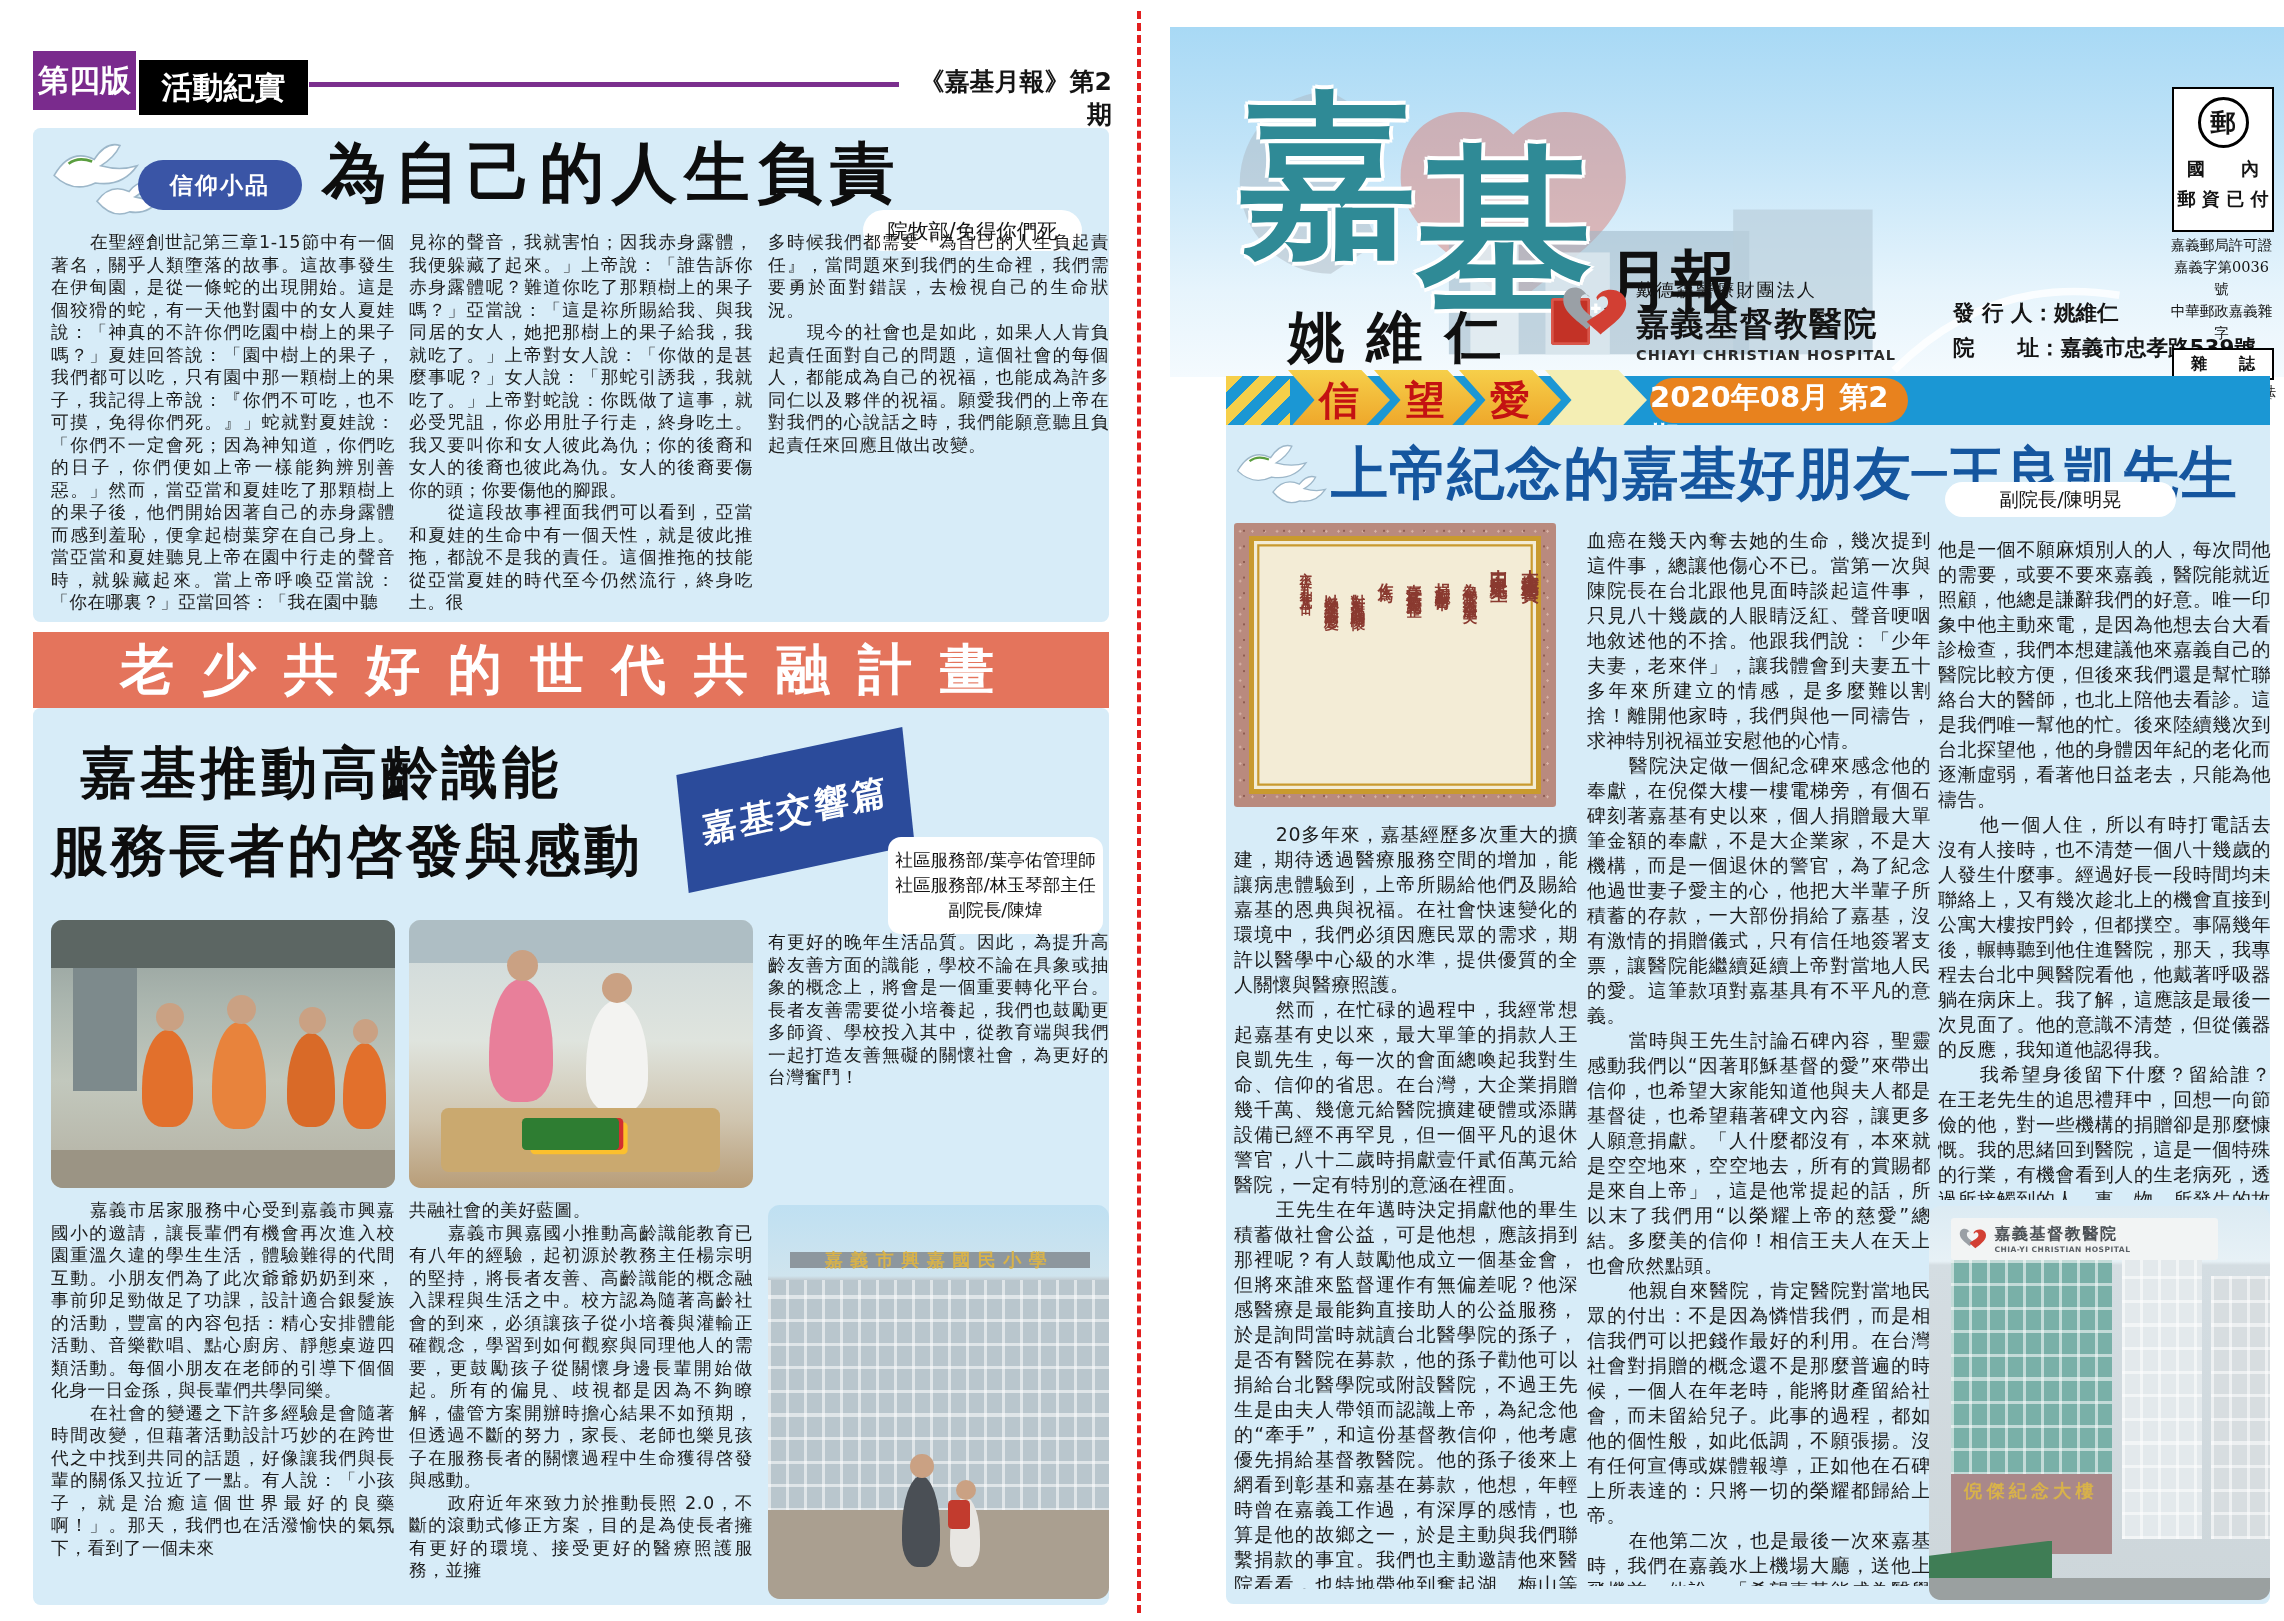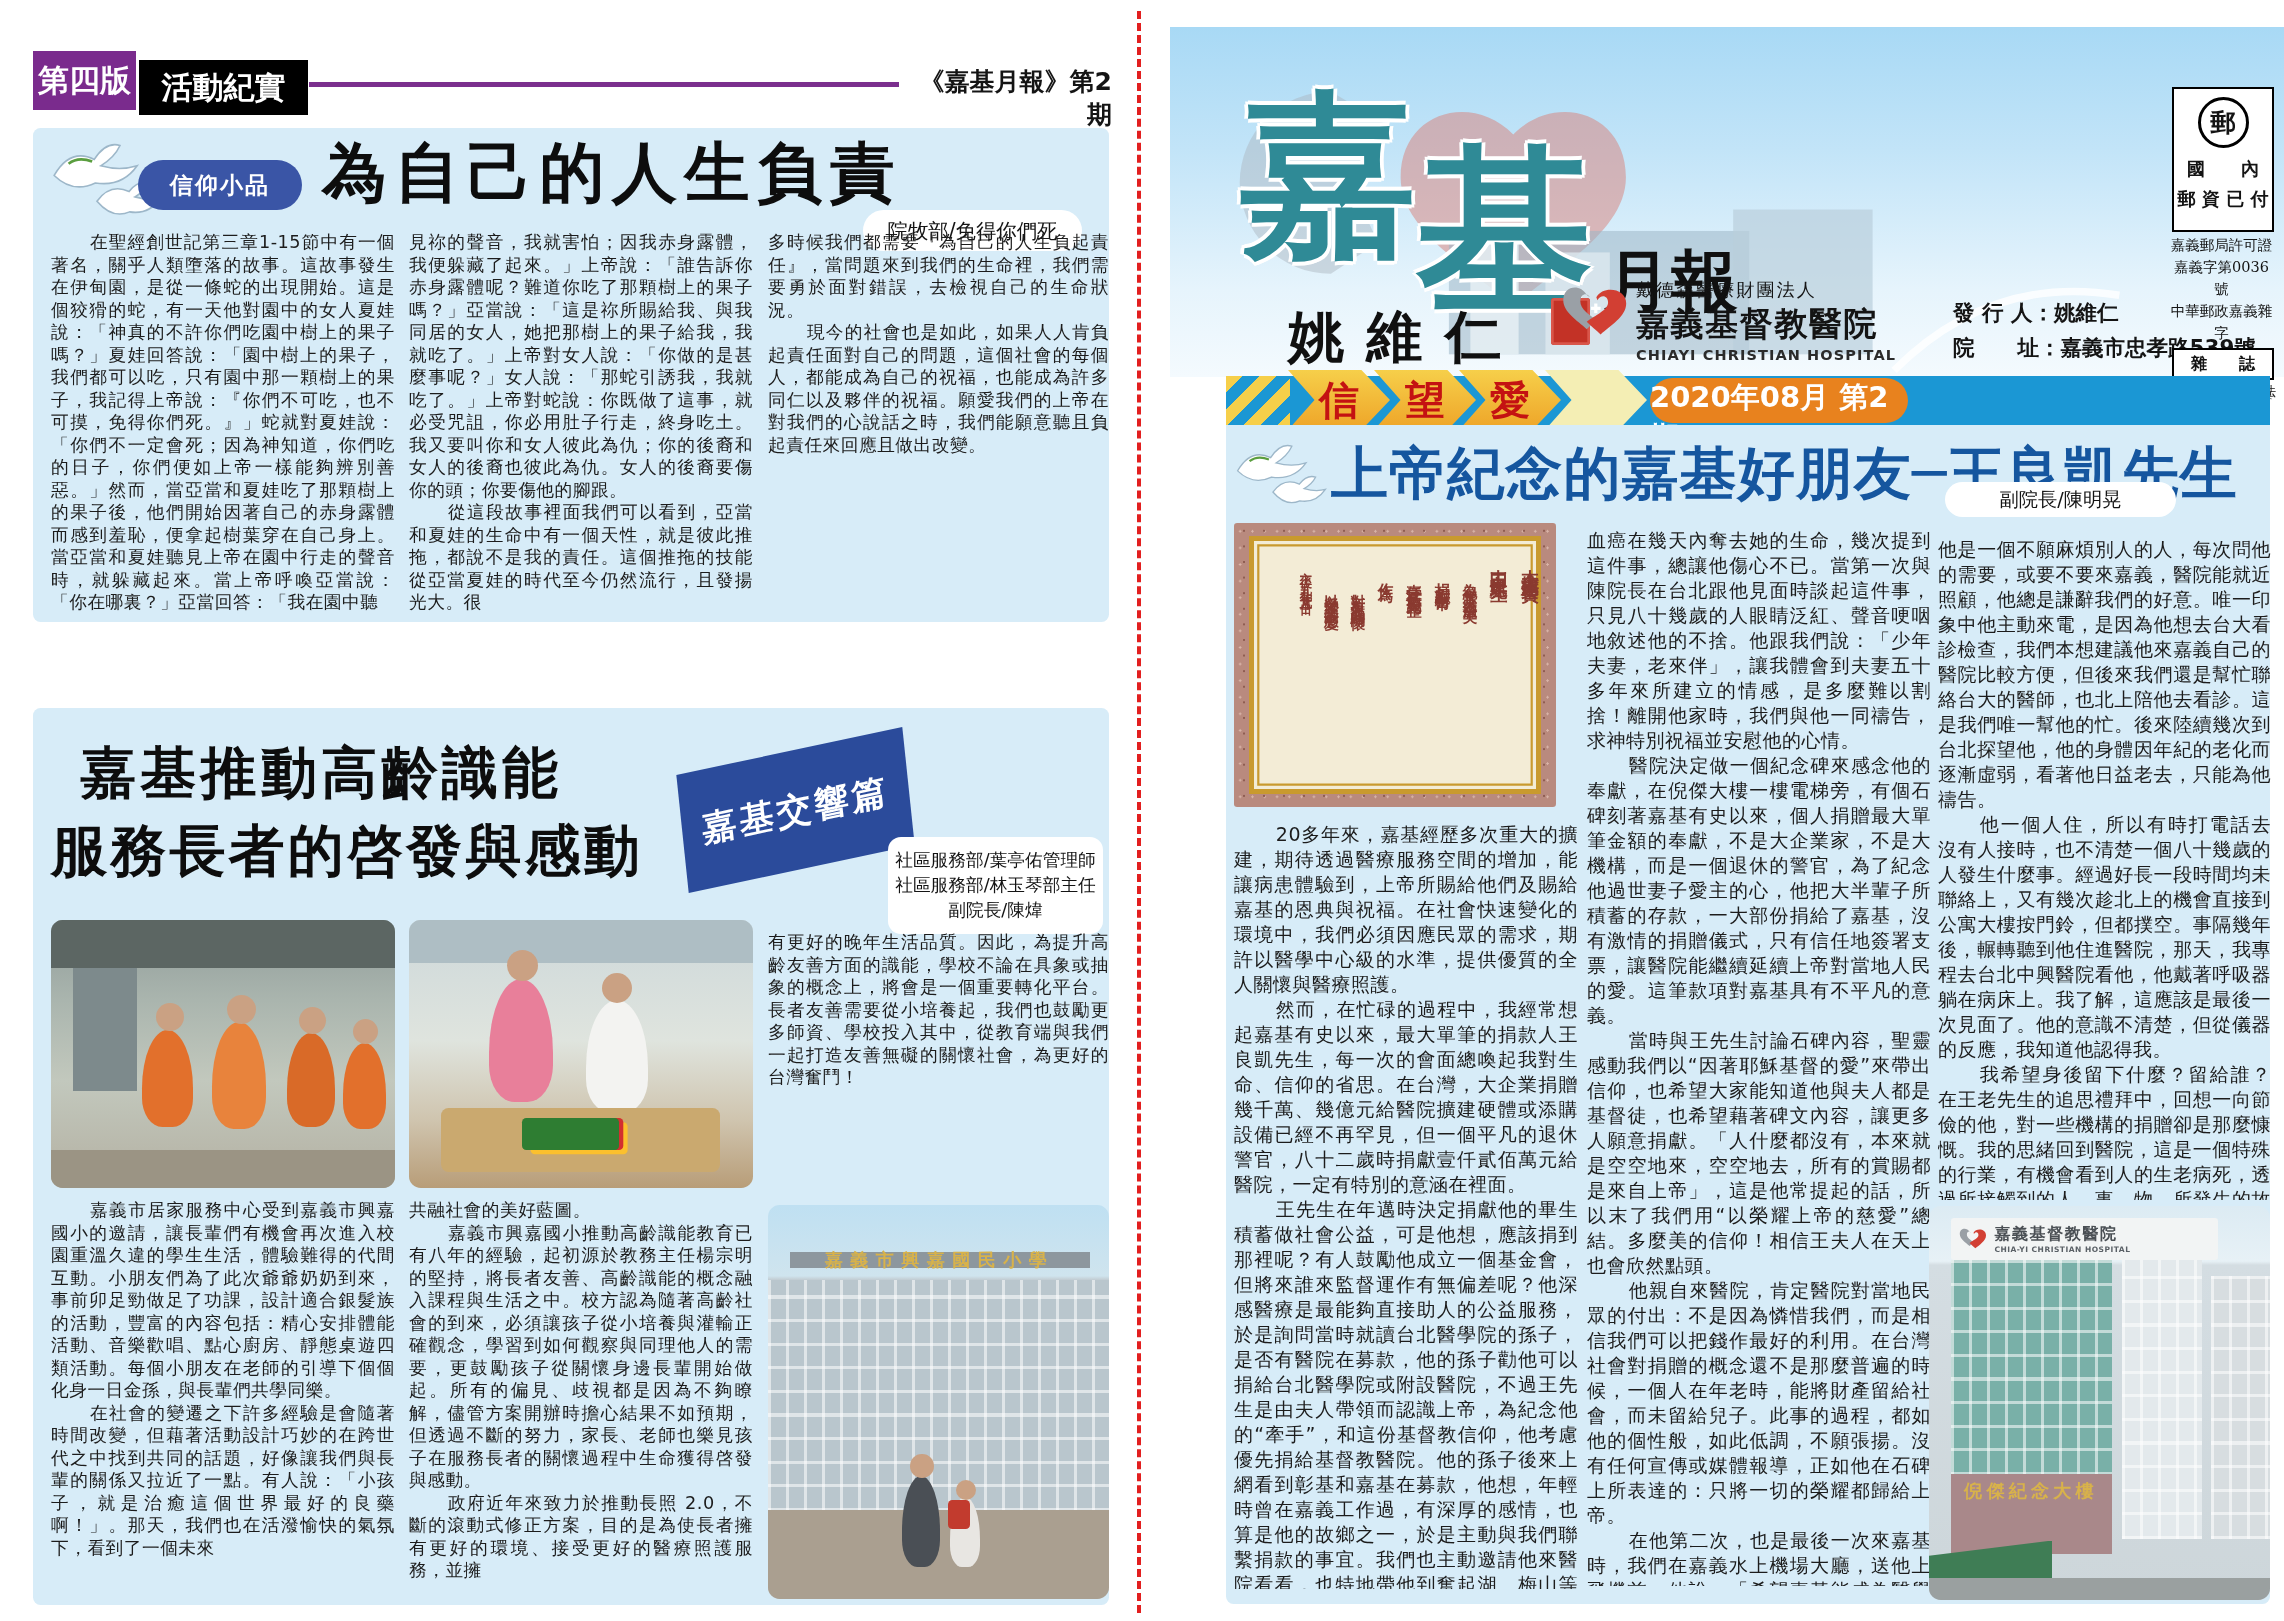--- a/index.html
+++ b/index.html
@@ -93,27 +93,30 @@
   <div class="abs big-title" style="left:322px;top:129px;font-size:65px;letter-spacing:7.5px;">為自己的人生負責</div>
   <div class="abs pill" style="left:863px;top:210px;width:219px;height:41px;font-size:20.4px;">
     <span>院牧部/免得你們死</span>
   </div>
 
   <div class="col lcol" style="left:51px;top:231px;width:344px;height:387px;">
     <p class="ind">在聖經創世記第三章1-15節中有一個著名，關乎人類墮落的故事。這故事發生在伊甸園，是從一條蛇的出現開始。這是個狡猾的蛇，有一天他對園中的女人夏娃說：「神真的不許你們吃園中樹上的果子嗎？」夏娃回答說：「園中樹上的果子，我們都可以吃，只有園中那一顆樹上的果子，我記得上帝說：『你們不可吃，也不可摸，免得你們死。』」蛇就對夏娃說：「你們不一定會死；因為神知道，你們吃的日子，你們便如上帝一樣能夠辨別善惡。」然而，當亞當和夏娃吃了那顆樹上的果子後，他們開始因著自己的赤身露體而感到羞恥，便拿起樹葉穿在自己身上。當亞當和夏娃聽見上帝在園中行走的聲音時，就躲藏起來。當上帝呼喚亞當說：「你在哪裏？」亞當回答：「我在園中聽</p>
   </div>
   <div class="col lcol" style="left:409px;top:231px;width:344px;height:387px;">
     <p>見祢的聲音，我就害怕；因我赤身露體，我便躲藏了起來。」上帝說：「誰告訴你赤身露體呢？難道你吃了那顆樹上的果子嗎？」亞當說：「這是祢所賜給我、與我同居的女人，她把那樹上的果子給我，我就吃了。」上帝對女人說：「你做的是甚麼事呢？」女人說：「那蛇引誘我，我就吃了。」上帝對蛇說：你既做了這事，就必受咒詛，你必用肚子行走，終身吃土。我又要叫你和女人彼此為仇；你的後裔和女人的後裔也彼此為仇。女人的後裔要傷你的頭；你要傷他的腳跟。</p>
-    <p class="ind">從這段故事裡面我們可以看到，亞當和夏娃的生命中有一個天性，就是彼此推拖，都說不是我的責任。這個推拖的技能從亞當夏娃的時代至今仍然流行，且發揚光大。很</p>
+    <p class="ind">從這段故事裡面我們可以看到，亞當和夏娃的生命中有一個天性，就是彼此推拖，都說不是我的責任。這個推拖的技能從亞當夏娃的時代至今仍然流行，終身吃土。很</p>
   </div>
   <div class="col lcol" style="left:768px;top:231px;width:341px;height:387px;">
     <p>多時候我們都需要『為自己的人生負起責任』，當問題來到我們的生命裡，我們需要勇於面對錯誤，去檢視自己的生命狀況。</p>
     <p class="ind">現今的社會也是如此，如果人人肯負起責任面對自己的問題，這個社會的每個人，都能成為自己的祝福，也能成為許多同仁以及夥伴的祝福。願愛我們的上帝在對我們的心說話之時，我們能願意聽且負起責任來回應且做出改變。</p>
   </div>
 
+  <div class="abs banner" style="left:33px;top:632px;width:1076px;height:76px;font-size:54px;letter-spacing:28px;">
+    <span>老少共好的世代共融計畫</span>
+  </div>
 
   <div class="abs panel" style="left:33px;top:708px;width:1076px;height:897px;"></div>
 
   <div class="abs headline2" style="left:80px;top:736px;font-size:56px;letter-spacing:4.3px;">嘉基推動高齡識能</div>
   <div class="abs headline2" style="left:51px;top:814px;font-size:56px;letter-spacing:3.2px;">服務長者的啓發與感動</div>
 
   <div class="abs sym-badge" style="left:680px;top:751px;width:231px;height:118px;font-size:35px;letter-spacing:3.2px;">
     <span>嘉基交響篇</span>
   </div>
 

